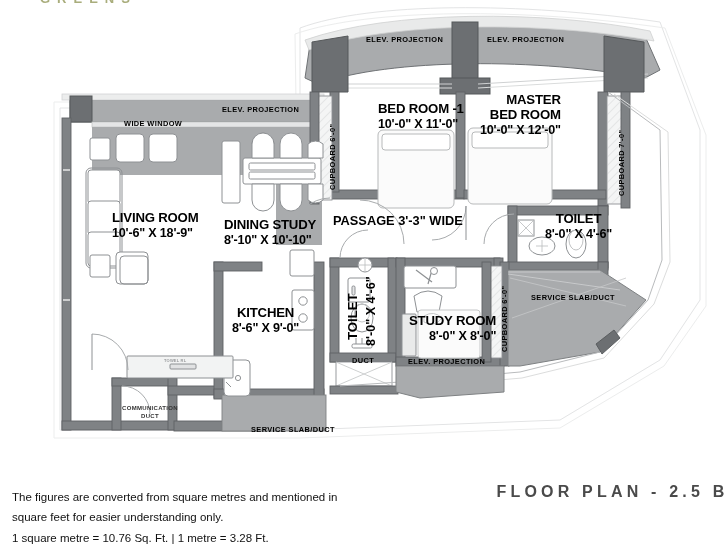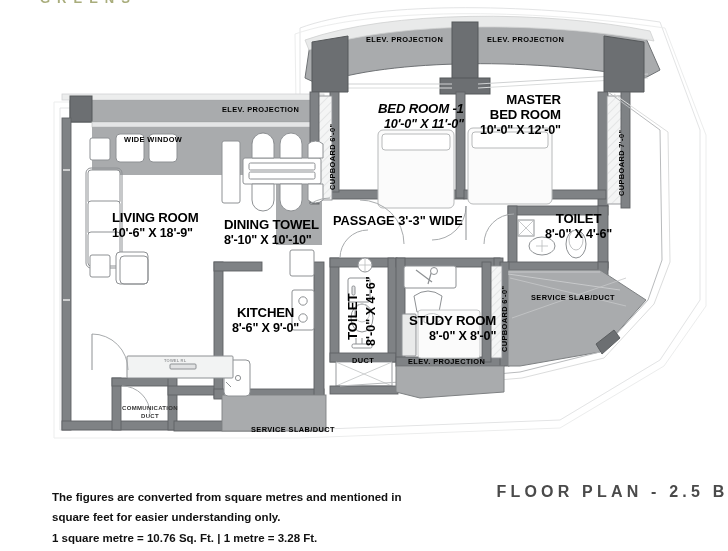--- a/index.html
+++ b/index.html
@@ -15,21 +15,21 @@
   
   .brand{
     position:absolute;left:40px;top:-9px;
     font-size:13px;letter-spacing:7px;font-weight:600;
     color:#a9ad7c;white-space:nowrap;
   }
 
   
   .footer-note{
     position:absolute;left:12px;top:487px;width:420px;
-    font-size:11.5px;line-height:1.78;color:#111;font-weight:700;margin-left:40px;
+    font-size:11.5px;line-height:1.78;color:#111;font-weight:400;
   }
   .footer-note div{white-space:nowrap;}
   .plan-title{
     position:absolute;right:12px;top:483px;
     font-size:16px;letter-spacing:4.2px;font-weight:700;color:#4a4a4a;
     white-space:nowrap;
   }
 
   
   .lbl{position:absolute;white-space:nowrap;color:#000;font-weight:700;}
@@ -270,37 +270,37 @@
       <line x1="63" y1="170" x2="70" y2="170"></line>
       <line x1="63" y1="300" x2="70" y2="300"></line>
     </g>
   </svg>
 
   <div class="lbl small-lbl" style="left:366px;top:35px;">ELEV.  PROJECTION</div>
   <div class="lbl small-lbl" style="left:487px;top:35px;">ELEV.  PROJECTION</div>
   <div class="lbl small-lbl" style="left:222px;top:105px;">ELEV.  PROJECTION</div>
   <div class="lbl small-lbl" style="left:408px;top:357px;">ELEV.  PROJECTION</div>
 
-  <div class="lbl small-lbl" style="left:124px;top:119px;margin-top:16px;">WIDE WINDOW</div>
+  <div class="lbl small-lbl" style="left:124px;top:119px;">WIDE WINDOW</div>
 
   <div class="lbl small-lbl vert rot90" style="left:328px;top:190px;">CUPBOARD  6'-0"</div>
   <div class="lbl small-lbl vert rot90" style="left:617px;top:196px;">CUPBOARD  7'-0"</div>
   <div class="lbl small-lbl vert rot90" style="left:500px;top:352px;">CUPBOARD  6'-0"</div>
 
   <div class="lbl room-lbl" style="left:112px;top:211px;text-align:left;">
     <span class="l1">LIVING ROOM</span>
     <span class="l2">10'-6" X 18'-9"</span>
   </div>
 
   <div class="lbl room-lbl" style="left:224px;top:218px;text-align:left;">
-    <span class="l1">DINING TOWEL</span>
+    <span class="l1">DINING STUDY</span>
     <span class="l2">8'-10" X 10'-10"</span>
   </div>
 
-  <div class="lbl room-lbl" style="left:378px;top:102px;text-align:right;font-style:italic;">
+  <div class="lbl room-lbl" style="left:378px;top:102px;text-align:left;">
     <span class="l1">BED ROOM -1</span>
     <span class="l2">10'-0" X 11'-0"</span>
   </div>
 
   <div class="lbl room-lbl" style="left:480px;top:93px;text-align:right;">
     <span class="l1">MASTER</span>
     <span class="l1">BED ROOM</span>
     <span class="l2">10'-0" X 12'-0"</span>
   </div>
 

